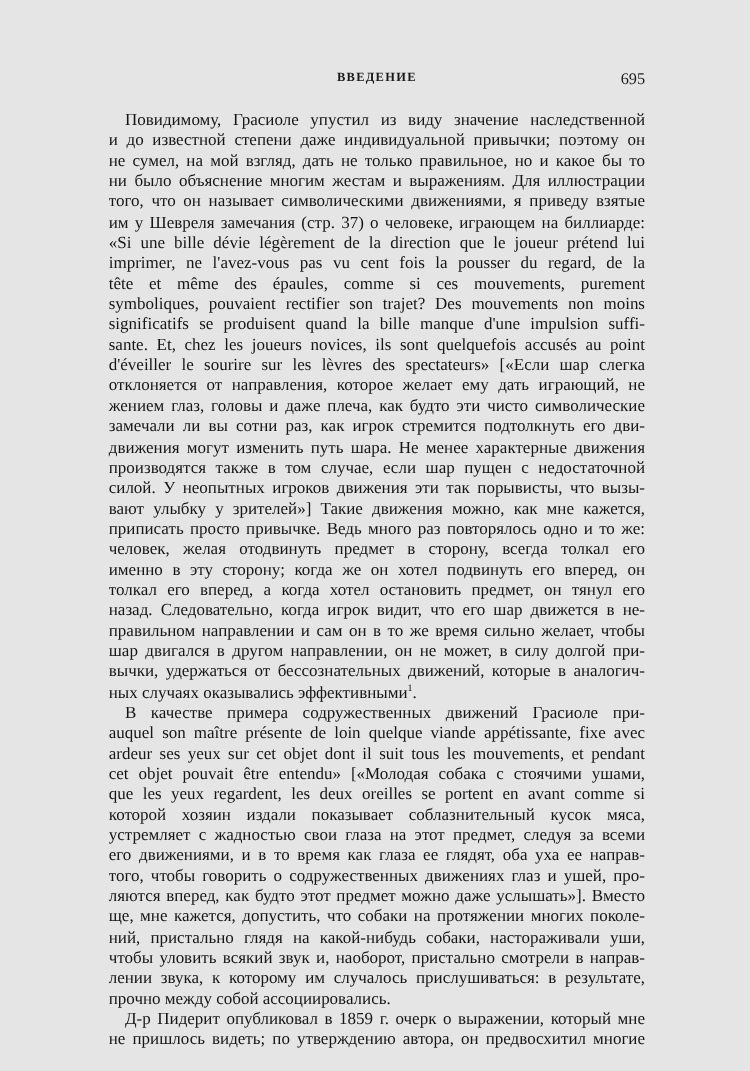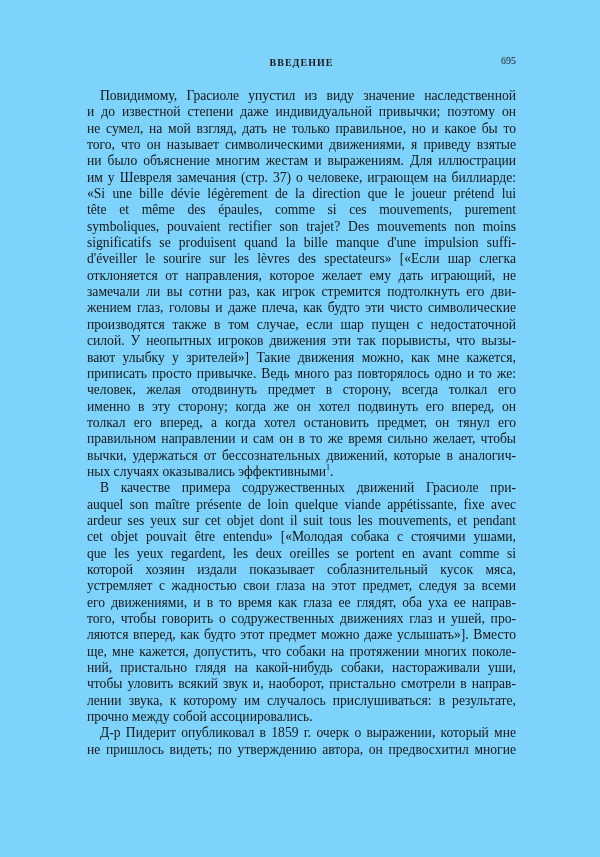--- a/index.html
+++ b/index.html
@@ -1,60 +1,65 @@
 <!DOCTYPE html>
 <html><head>
 <meta charset="utf-8">
 <style>
   html, body { margin:0; padding:0; background:#ffffff; }
   body { width:600px; height:857px; position:relative; overflow:hidden; }
-  .page { position:absolute; left:0; top:0; width:600px; height:857px; background:#7dd3fc; }
+  .page { position:absolute; left:0; top:0; width:600px; height:857px; background:#e5e5e5; }
   .header { position:absolute; top:55px; left:87px; width:429px; height:16px;
             font-family:"Liberation Serif", serif; color:#1a1a1a; }
   .header .title { position:absolute; left:0; right:0; text-align:center; font-size:10px;
             font-weight:bold; letter-spacing:1px; top:2px; }
-  .header .num { position:absolute; right:0; top:0; font-size:10px;text-align:right; }
+  .header .num { position:absolute; right:0; top:0; font-size:13px;text-align:right; }
   .body { position:absolute; top:88px; left:87px; width:429px;
           font-family:"Liberation Serif", serif; font-size:13.6px; line-height:16.35px; color:#151515; }
   .line { display:block; white-space:nowrap; text-align:justify; text-align-last:justify; height:16.35px; overflow:visible; }
   .line.indent { padding-left:13px;font-family:Liberation Serif, serif; }
   .line.last { text-align-last:left;font-family:Liberation Serif, serif; }
   sup { font-size:8px; line-height:0; }
 </style>
 </head>
 <body>
 
 <div class="page">
   <div class="header">
     <span class="title">ВВЕДЕНИЕ</span>
     <span class="num">695</span>
   </div>
   <div class="body" id="body">
       <span class="line indent"><span>Повидимому, Грасиоле упустил из виду значение наследственной</span></span>
       <span class="line"><span>и до известной степени даже индивидуальной привычки; поэтому он</span></span>
       <span class="line"><span>не сумел, на мой взгляд, дать не только правильное, но и какое бы то</span></span>
+      <span class="line"><span>ни было объяснение многим жестам и выражениям. Для иллюстрации</span></span>
       <span class="line"><span>того, что он называет символическими движениями, я приведу взятые</span></span>
-      <span class="line"><span>ни было объяснение многим жестам и выражениям. Для иллюстрации</span></span>
       <span class="line"><span>им у Шевреля замечания (стр. 37) о человеке, играющем на биллиарде:</span></span>
       <span class="line"><span>«Si une bille dévie légèrement de la direction que le joueur prétend lui</span></span>
+      <span class="line"><span>imprimer, ne l'avez-vous pas vu cent fois la pousser du regard, de la</span></span>
       <span class="line"><span>tête et même des épaules, comme si ces mouvements, purement</span></span>
       <span class="line"><span>symboliques, pouvaient rectifier son trajet? Des mouvements non moins</span></span>
       <span class="line"><span>significatifs se produisent quand la bille manque d'une impulsion suffi-</span></span>
+      <span class="line"><span>sante. Et, chez les joueurs novices, ils sont quelquefois accusés au point</span></span>
       <span class="line"><span>d'éveiller le sourire sur les lèvres des spectateurs» [«Если шар слегка</span></span>
       <span class="line"><span>отклоняется от направления, которое желает ему дать играющий, не</span></span>
+      <span class="line"><span>жением глаз, головы и даже плеча, как будто эти чисто символические</span></span>
       <span class="line"><span>замечали ли вы сотни раз, как игрок стремится подтолкнуть его дви-</span></span>
-      <span class="line"><span>жением глаз, головы и даже плеча, как будто эти чисто символические</span></span>
+      <span class="line"><span>движения могут изменить путь шара. Не менее характерные движения</span></span>
       <span class="line"><span>производятся также в том случае, если шар пущен с недостаточной</span></span>
       <span class="line"><span>силой. У неопытных игроков движения эти так порывисты, что вызы-</span></span>
       <span class="line"><span>вают улыбку у зрителей»] Такие движения можно, как мне кажется,</span></span>
       <span class="line"><span>приписать просто привычке. Ведь много раз повторялось одно и то же:</span></span>
       <span class="line"><span>человек, желая отодвинуть предмет в сторону, всегда толкал его</span></span>
       <span class="line"><span>именно в эту сторону; когда же он хотел подвинуть его вперед, он</span></span>
       <span class="line"><span>толкал его вперед, а когда хотел остановить предмет, он тянул его</span></span>
+      <span class="line"><span>назад. Следовательно, когда игрок видит, что его шар движется в не-</span></span>
       <span class="line"><span>правильном направлении и сам он в то же время сильно желает, чтобы</span></span>
+      <span class="line"><span>шар двигался в другом направлении, он не может, в силу долгой при-</span></span>
       <span class="line"><span>вычки, удержаться от бессознательных движений, которые в аналогич-</span></span>
       <span class="line last"><span>ных случаях оказывались эффективными</span><sup>1</sup><span>.</span></span>
       <span class="line indent"><span>В качестве примера содружественных движений Грасиоле при-</span></span>
       <span class="line"><span>auquel son maître présente de loin quelque viande appétissante, fixe avec</span></span>
       <span class="line"><span>ardeur ses yeux sur cet objet dont il suit tous les mouvements, et pendant</span></span>
       <span class="line"><span>cet objet pouvait être entendu» [«Молодая собака с стоячими ушами,</span></span>
       <span class="line"><span>que les yeux regardent, les deux oreilles se portent en avant comme si</span></span>
       <span class="line"><span>которой хозяин издали показывает соблазнительный кусок мяса,</span></span>
       <span class="line"><span>устремляет с жадностью свои глаза на этот предмет, следуя за всеми</span></span>
       <span class="line"><span>его движениями, и в то время как глаза ее глядят, оба уха ее направ-</span></span>

